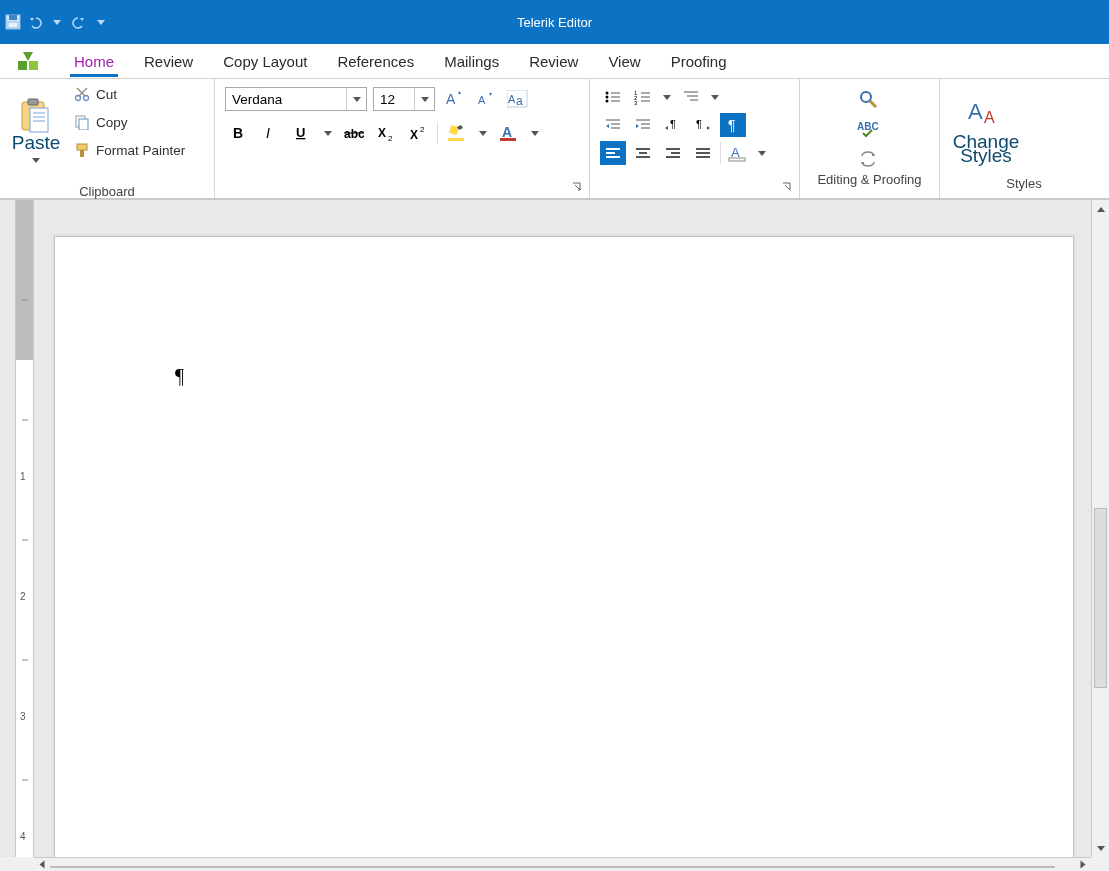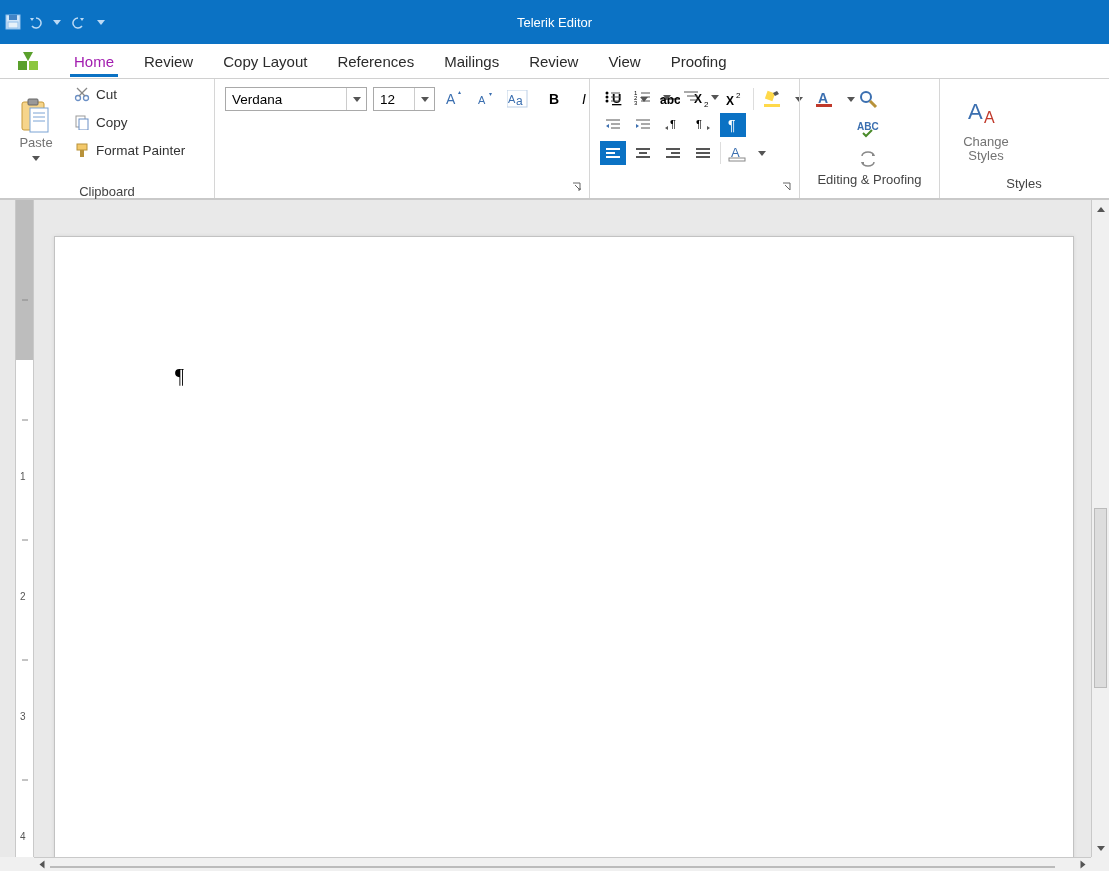--- a/index.html
+++ b/index.html
@@ -20,27 +20,27 @@
 
 
 .ribbon { height: 120px; background: #fff; display: flex; border-bottom: 1px solid #c9c9c9; }
 .group { border-right: 1px solid #d6d6d6; display: flex; flex-direction: column; position: relative; }
 .group .body { flex: 1; display: flex; align-items: flex-start; padding: 4px 8px; gap: 6px; }
 .group .label { height: 20px; font-size: 13px; color: #444; text-align: center; border-top: 0; padding-top: 1px; position: relative;}
 .group .launcher { position:absolute; right:4px; bottom:3px; width:14px; height:14px; }
 
 .bigbtn { display:flex; flex-direction:column; align-items:center; justify-content:center; width:56px; height:96px; gap:2px; }
 .bigbtn .icon { width:36px; height:36px; }
-.bigbtn .lbl { font-size:13px; color:#737373; text-align:center; line-height:14px; }
+.bigbtn .lbl { font-size:19px; color:#0c4a6e; text-align:center; line-height:14px; }
 
 .smallrow { display:flex; flex-direction:column; gap:6px; justify-content:center; }
 .smallbtn { display:flex; align-items:center; gap:6px; height:22px; padding:0 4px; font-size:13.5px; color:#333; }
 .smallbtn .icon { width:16px; height:16px; }
 
-.font-body { display:flex; flex-direction:row; gap:10px; padding:8px 10px 0 10px; }
+.font-body { display:flex; flex-direction:column; gap:10px; padding:8px 10px 0 10px; }
 .font-top { display:flex; gap:6px; align-items:center; }
 .combo { display:flex; align-items:center; border:1px solid #a9a9a9; height:24px; background:#fff; }
 .combo input { border:none; outline:none; padding:0 6px; font-size:13.5px; height:22px; width:120px; background:transparent;}
 .combo .dd { width:20px; height:22px; display:flex; align-items:center; justify-content:center; border-left:1px solid #ccc;}
 .sizecombo input { width:40px; }
 .iconbtn { width:26px; height:24px; display:flex; align-items:center; justify-content:center; }
 .iconbtn.sel { background:#0b72c4; }
 .font-bottom { display:flex; gap:6px; align-items:center; }
 
 .pg-body { display:flex; flex-direction:column; gap:4px; padding:6px 10px 0 10px; }

